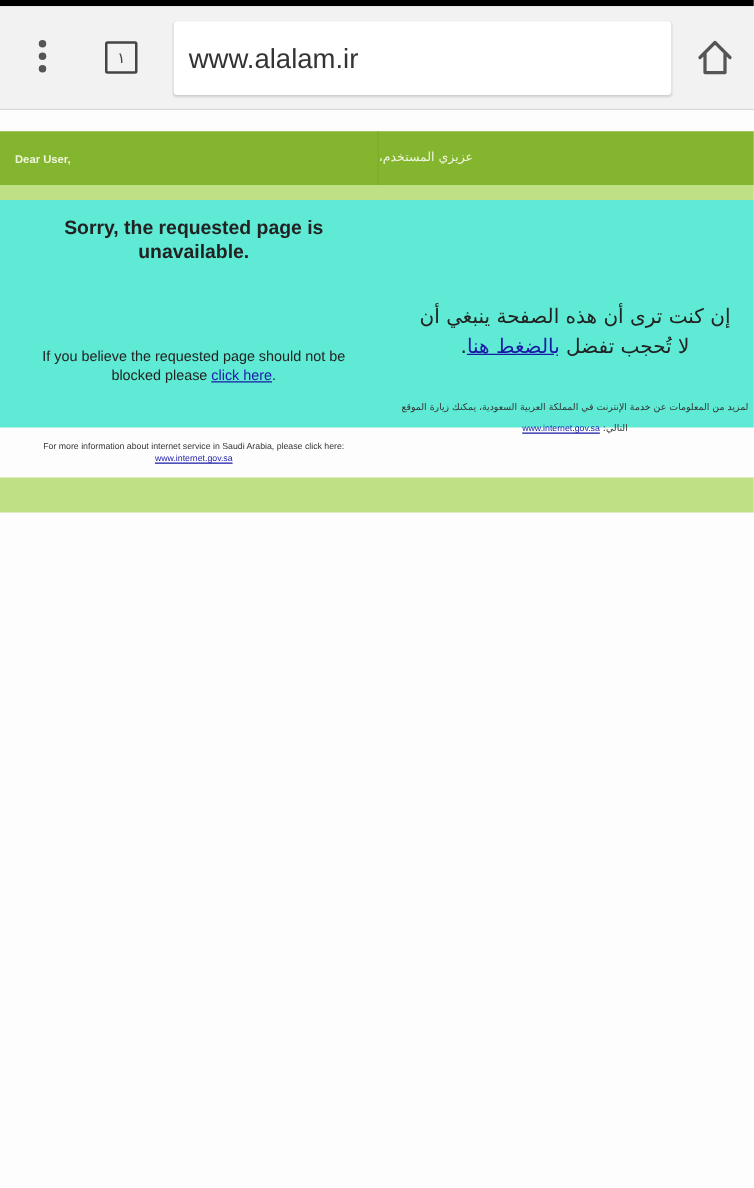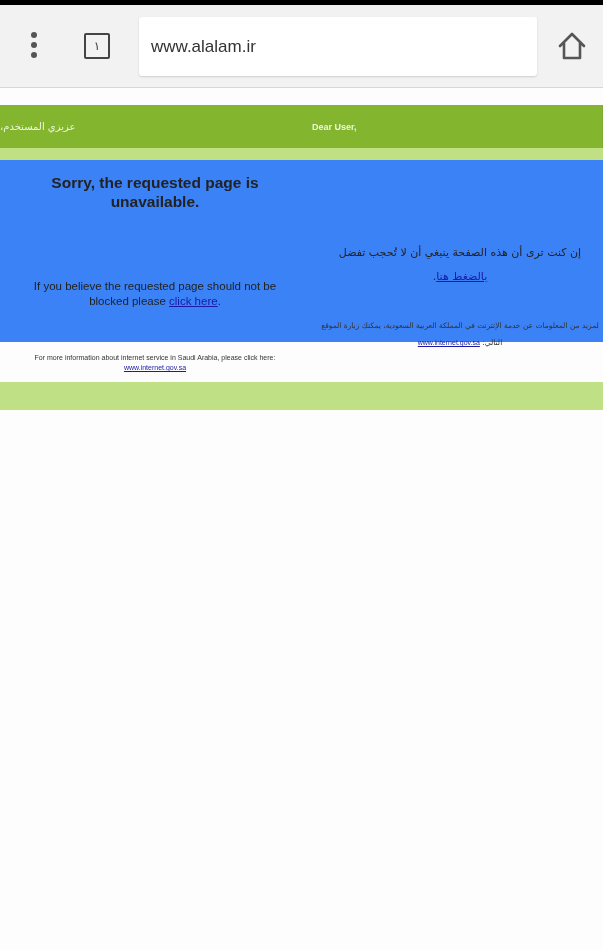--- a/index.html
+++ b/index.html
@@ -2,39 +2,39 @@
 <html><head>
   <meta charset="utf-8">
   <style>
     * { box-sizing: border-box; margin: 0; padding: 0; }
     html, body { width: 603px; height: 950px; overflow: hidden; background: #fdfdfd; font-family: "Liberation Sans", sans-serif; }
     .status-strip { position: absolute; left: 0; top: 0; width: 603px; height: 5px; background: #000; }
     .toolbar { position: absolute; left: 0; top: 5px; width: 603px; height: 83px; background: #f2f2f2; border-bottom: 1px solid #d8d8d8; }
     .menu-btn { position: absolute; left: 18px; top: 22px; width: 32px; height: 36px; display: flex; flex-direction: column; align-items: center; justify-content: center; gap: 4px; cursor: pointer; }
     .menu-btn .dot { width: 6px; height: 6px; border-radius: 50%; background: #555; }
     .tabs-btn { position: absolute; left: 84px; top: 28px; width: 26px; height: 26px; border: 2.5px solid #444; border-radius: 2px; display: flex; align-items: center; justify-content: center; font-size: 12px; color: #444; font-family: "DejaVu Sans", sans-serif; cursor: pointer; }
-    .url-bar { position: absolute; left: 139px; top: 12px; width: 398px; height: 59px; background: #fff; border-radius: 3px; box-shadow: 0 1px 2px rgba(0,0,0,0.15); display: flex; align-items: center; padding-left: 12px; font-size: 17px; color: #333; font-family: "Liberation Sans", sans-serif; cursor: text; }
+    .url-bar { position: absolute; left: 139px; top: 12px; width: 398px; height: 59px; background: #fff; border-radius: 3px; box-shadow: 0 1px 2px rgba(0,0,0,0.15); display: flex; align-items: center; padding-left: 12px; font-size: 22px; color: #333; font-family: "Liberation Sans", sans-serif; cursor: text; }
     .home-btn { position: absolute; left: 556px; top: 25px; width: 32px; height: 32px; cursor: pointer; }
     .page { position: absolute; left: 0; top: 89px; width: 603px; height: 861px; background: #fdfdfd; }
     .header-band { position: absolute; left: 0; top: 16px; width: 603px; height: 43px; background: #84b52e; display: flex; }
     .header-band .half { flex: 1; display: flex; align-items: center; font-size: 9px; color: #eef6dc; font-weight: bold; }
     .header-band .left { padding-left: 12px; border-right: 1px solid #7dab2b; }
     .header-band .right { justify-content: flex-end; padding-right: 10px; font-weight: normal; font-size: 10px; direction: rtl; font-family: "DejaVu Sans", sans-serif; }
     .sub-band { position: absolute; left: 0; top: 59px; width: 603px; height: 12px; background: #bfe085; }
-    .content { position: absolute; left: 0; top: 71px; width: 603px; height: 182px; background: #3b82f6; display: flex; }
+    .content { position: absolute; left: 0; top: 71px; width: 603px; height: 182px; background: #5eead4; display: flex; }
     .col { flex: 1; display: flex; flex-direction: column; align-items: center; text-align: center; }
     .col.en { padding: 13px 10px 0 10px; }
     .col.ar { padding: 16px 10px 0 10px; direction: rtl; font-family: "DejaVu Sans", sans-serif; }
     .title-en { font-size: 15.5px; font-weight: bold; color: #222; line-height: 19px; width: 240px; }
     .title-ar { font-size: 16px; color: #222; line-height: 22px; }
     .divider { height: 2px; background: #c5df95; width: 196px; }
     .col.en .divider { margin-top: 18px; }
     .col.ar .divider { margin-top: 25px; }
     .msg-en { margin-top: 50px; font-size: 11.5px; color: #222; line-height: 15px; width: 260px; }
-    .msg-ar { margin-top: 40px; font-size: 11px; color: #222; line-height: 24px; width: 260px; }
+    .msg-ar { margin-top: 40px; font-size: 16px; color: #222; line-height: 24px; width: 260px; }
     .link { color: #1a1aa6; text-decoration: underline; cursor: pointer; }
     .info-en { margin-top: 44px; font-size: 7px; color: #333; line-height: 10px; width: 290px; }
     .info-ar { margin-top: 28px; font-size: 7.5px; color: #333; line-height: 17px; width: 280px; }
     .info-en .link, .info-ar .link { font-size: 7px; font-family: "Liberation Sans", sans-serif; }
     .footer-band { position: absolute; left: 0; top: 293px; width: 603px; height: 28px; background: #bfe085; }
   </style>
 </head>
 <body>
 
 <div class="status-strip"></div>
@@ -53,22 +53,22 @@
   </div>
   <div class="home-btn">
     <svg width="32" height="32" viewBox="0 0 32 32">
       <path d="M4 16 L16 4 L28 16 M8 13 V28 H24 V13" fill="none" stroke="#555" stroke-width="2.6" stroke-linejoin="round" stroke-linecap="round"></path>
     </svg>
   </div>
 </div>
 
 <div class="page">
   <div class="header-band">
+    <div class="half left">Dear User,</div>
     <div class="half right">عزيزي المستخدم،</div>
-    <div class="half left">Dear User,</div>
   </div>
   <div class="sub-band"></div>
 
   <div class="content">
     <div class="col en">
       <div class="title-en">Sorry, the requested page is unavailable.</div>
       <div class="divider"></div>
       <div class="msg-en">
         <span>If you believe the requested page should not be blocked please </span><span class="link">click here</span><span>.</span>
       </div>

